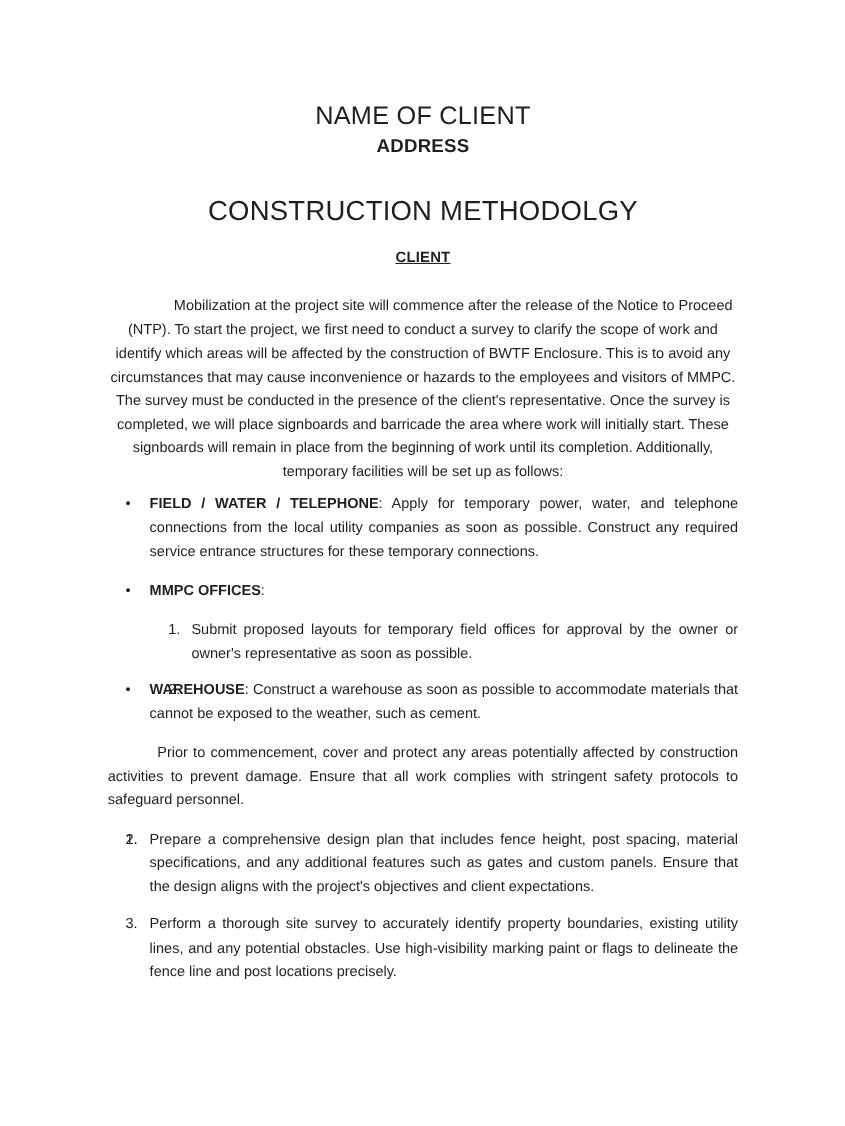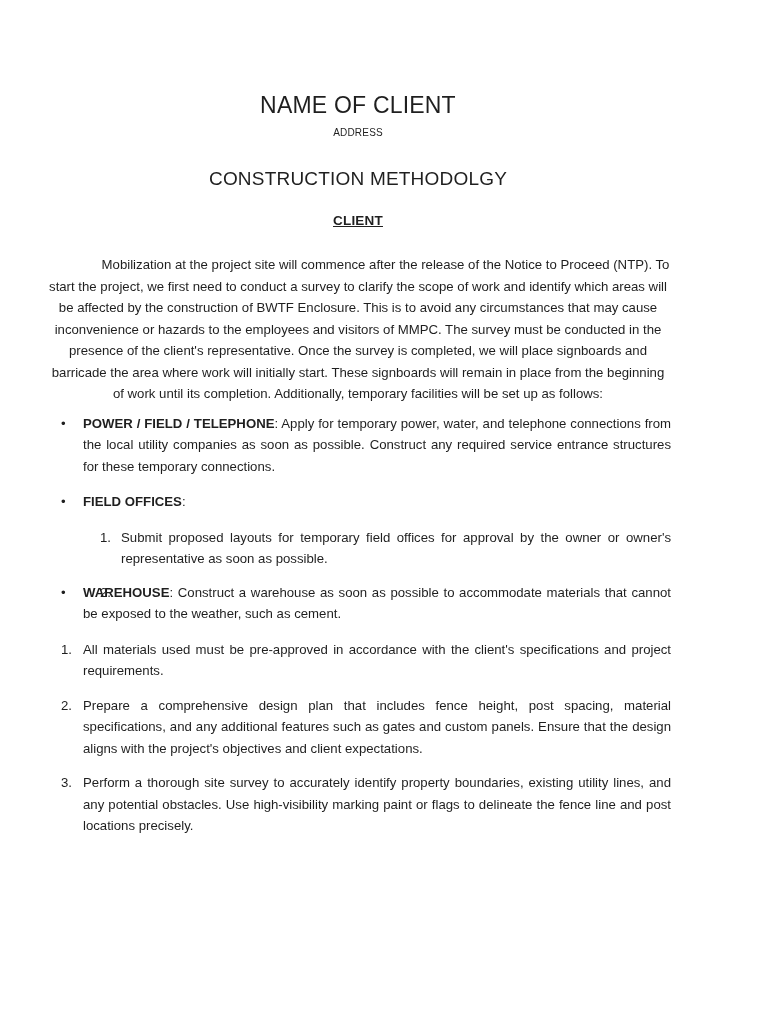--- a/index.html
+++ b/index.html
@@ -11,43 +11,43 @@
     width: 768px;
     height: 1024px;
     font-family: "Liberation Sans", sans-serif;
     color: #1f1f1f;
     overflow: hidden;
   }
   .page {
     box-sizing: border-box;
     width: 768px;
     height: 1024px;
-    padding: 92px 97px 0 45px;
+    padding: 92px 97px 0 98px;
     background: #ffffff;
   }
   .doc-header { text-align: center; }
   .client-name {
     font-size: 23px;
     font-weight: 400;
     line-height: 26px;
     margin: 0;
     letter-spacing: 0.2px;
   }
   .address {
-    font-size: 10px;
-    font-weight: 400;
+    font-size: 17px;
+    font-weight: 700;
     line-height: 13px;
     margin-top: 8px;
     letter-spacing: 0.2px;
   }
   .doc-title {
-    font-size: 19px;
+    font-size: 25px;
     font-weight: 400;
     line-height: 26px;
-    margin: 27px 0 0 0;
+    margin: 40px 0 0 0;
     letter-spacing: 0.2px;
   }
   .doc-subtitle {
     font-size: 13.5px;
     font-weight: 700;
     line-height: 15px;
     margin: 21px 0 0 0;
     text-decoration: underline;
     letter-spacing: 0.2px;
   }
@@ -96,48 +96,48 @@
     <div class="doc-title">CONSTRUCTION METHODOLGY</div>
     <div class="doc-subtitle">CLIENT</div>
   </div>
 
   <div class="body-text">
 
     <p class="p-intro">Mobilization at the project site will commence after the release of the Notice to Proceed (NTP). To start the project, we first need to conduct a survey to clarify the scope of work and identify which areas will be affected by the construction of BWTF Enclosure. This is to avoid any circumstances that may cause inconvenience or hazards to the employees and visitors of MMPC. The survey must be conducted in the presence of the client's representative. Once the survey is completed, we will place signboards and barricade the area where work will initially start. These signboards will remain in place from the beginning of work until its completion. Additionally, temporary facilities will be set up as follows:</p>
 
     <div class="li bullet">
       <span class="marker">•</span>
-      <span class="text"><span class="lead">POWER / FIELD / TELEPHONE</span><span>: Apply for temporary power, water, and telephone connections from the local utility companies as soon as possible. Construct any required service entrance structures for these temporary connections.</span></span>
+      <span class="text"><span class="lead">FIELD / WATER / TELEPHONE</span><span>: Apply for temporary power, water, and telephone connections from the local utility companies as soon as possible. Construct any required service entrance structures for these temporary connections.</span></span>
     </div>
 
     <div class="li bullet">
       <span class="marker">•</span>
-      <span class="text"><span class="lead">FIELD OFFICES</span><span>:</span></span>
+      <span class="text"><span class="lead">MMPC OFFICES</span><span>:</span></span>
     </div>
 
     <div class="sub-list">
       <div class="li sub">
         <span class="marker">1.</span>
         <span class="text">Submit proposed layouts for temporary field offices for approval by the owner or owner's representative as soon as possible.</span>
       </div>
       <div class="li sub">
         <span class="marker">2.</span>
       </div>
     </div>
 
     <div class="li bullet">
       <span class="marker">•</span>
       <span class="text"><span class="lead">WAREHOUSE</span><span>: Construct a warehouse as soon as possible to accommodate materials that cannot be exposed to the weather, such as cement.</span></span>
     </div>
 
+    <p class="p-safety">Prior to commencement, cover and protect any areas potentially affected by construction activities to prevent damage. Ensure that all work complies with stringent safety protocols to safeguard personnel.</p>
 
     <div class="num-list">
       <div class="li">
         <span class="marker">1.</span>
-        <span class="text">All materials used must be pre-approved in accordance with the client's specifications and project requirements.</span>
       </div>
       <div class="li">
         <span class="marker">2.</span>
         <span class="text">Prepare a comprehensive design plan that includes fence height, post spacing, material specifications, and any additional features such as gates and custom panels. Ensure that the design aligns with the project's objectives and client expectations.</span>
       </div>
       <div class="li">
         <span class="marker">3.</span>
         <span class="text">Perform a thorough site survey to accurately identify property boundaries, existing utility lines, and any potential obstacles. Use high-visibility marking paint or flags to delineate the fence line and post locations precisely.</span>
       </div>
     </div>

